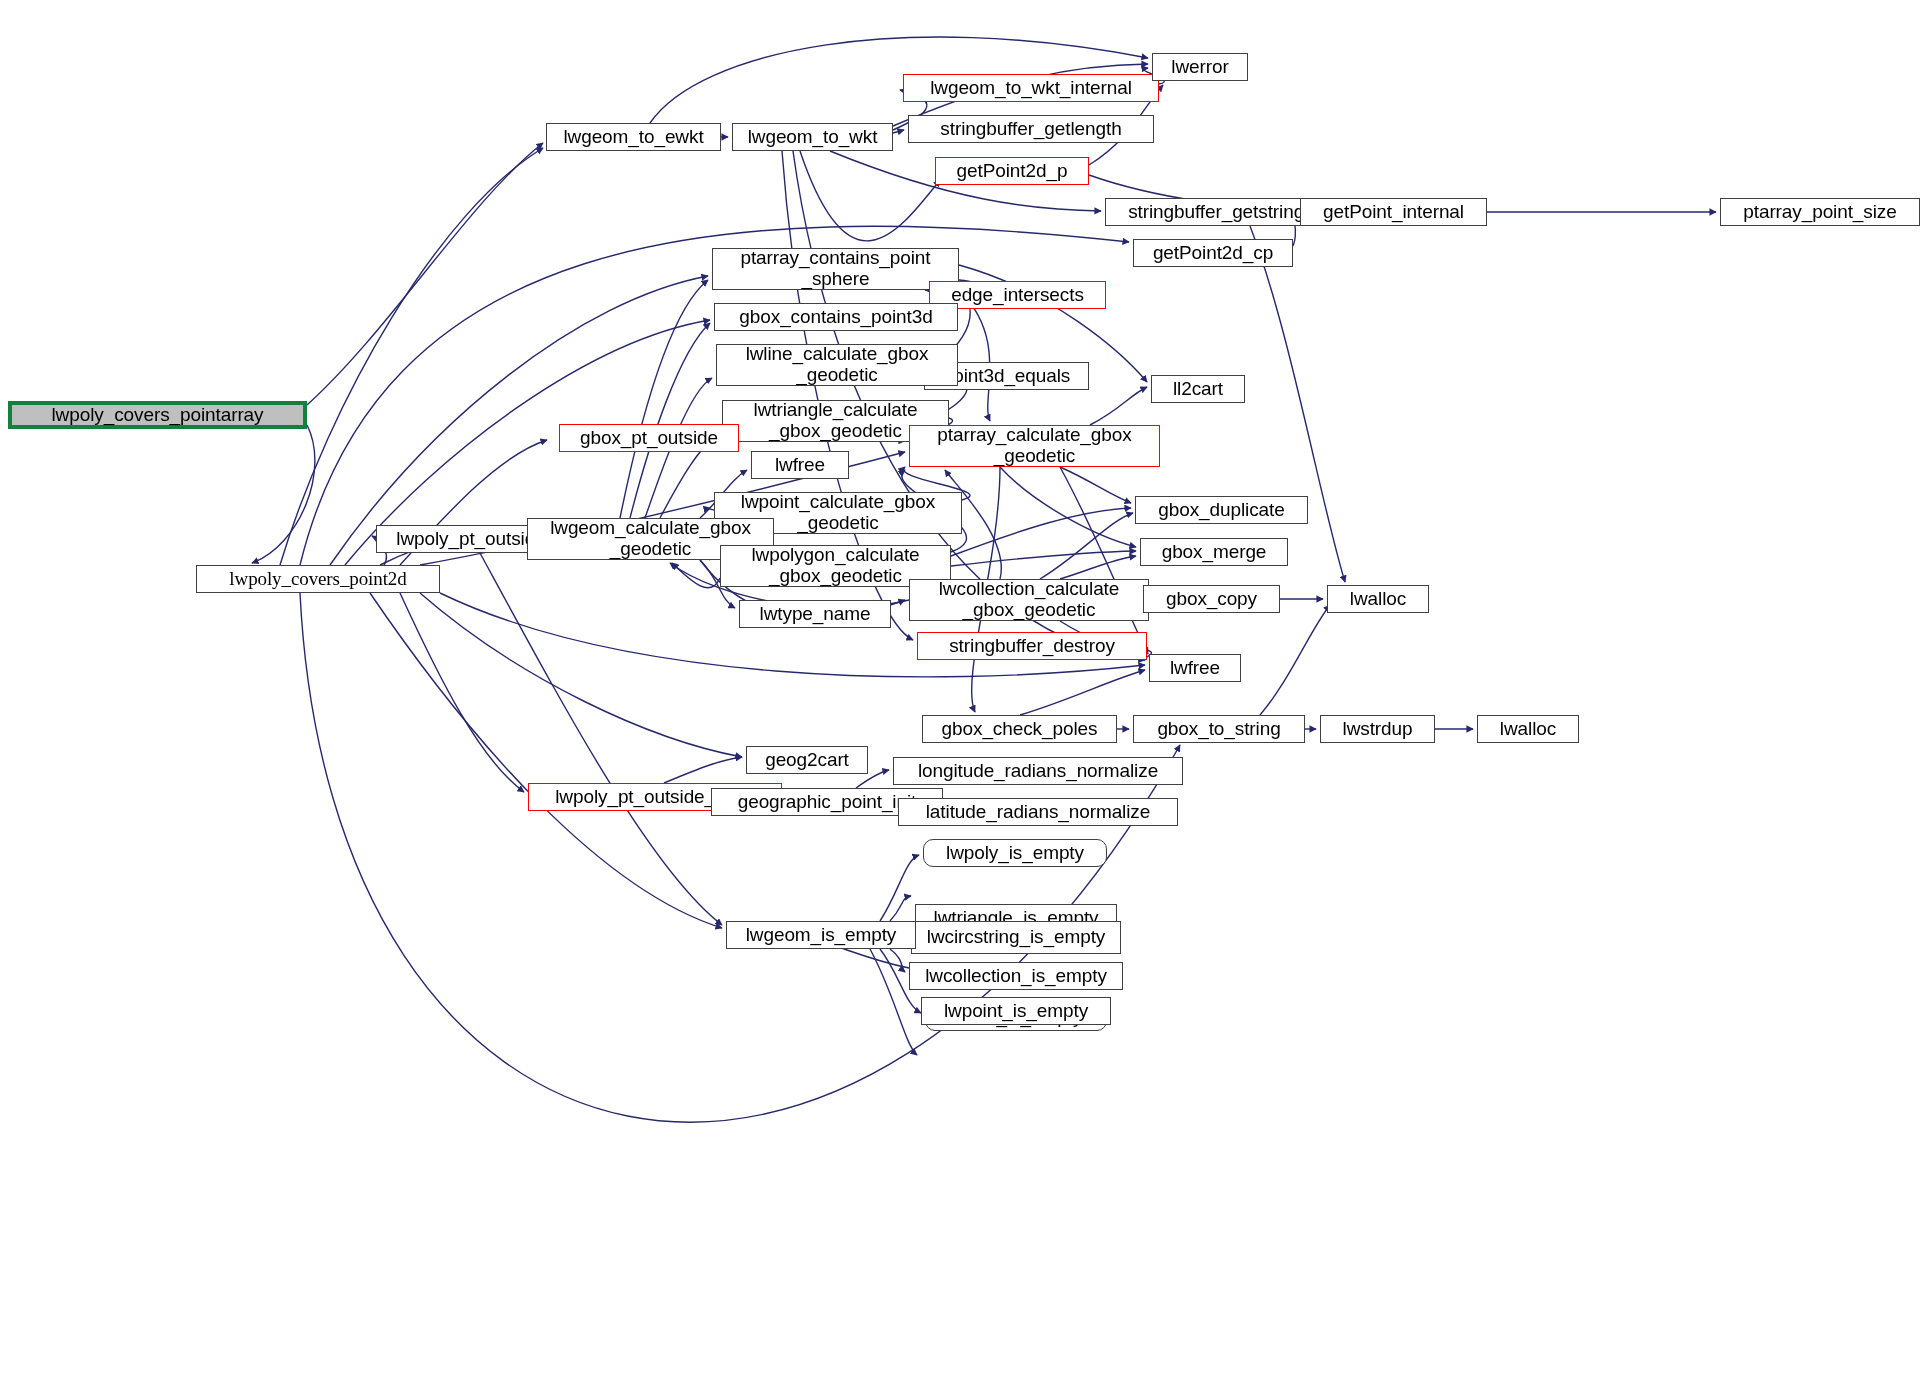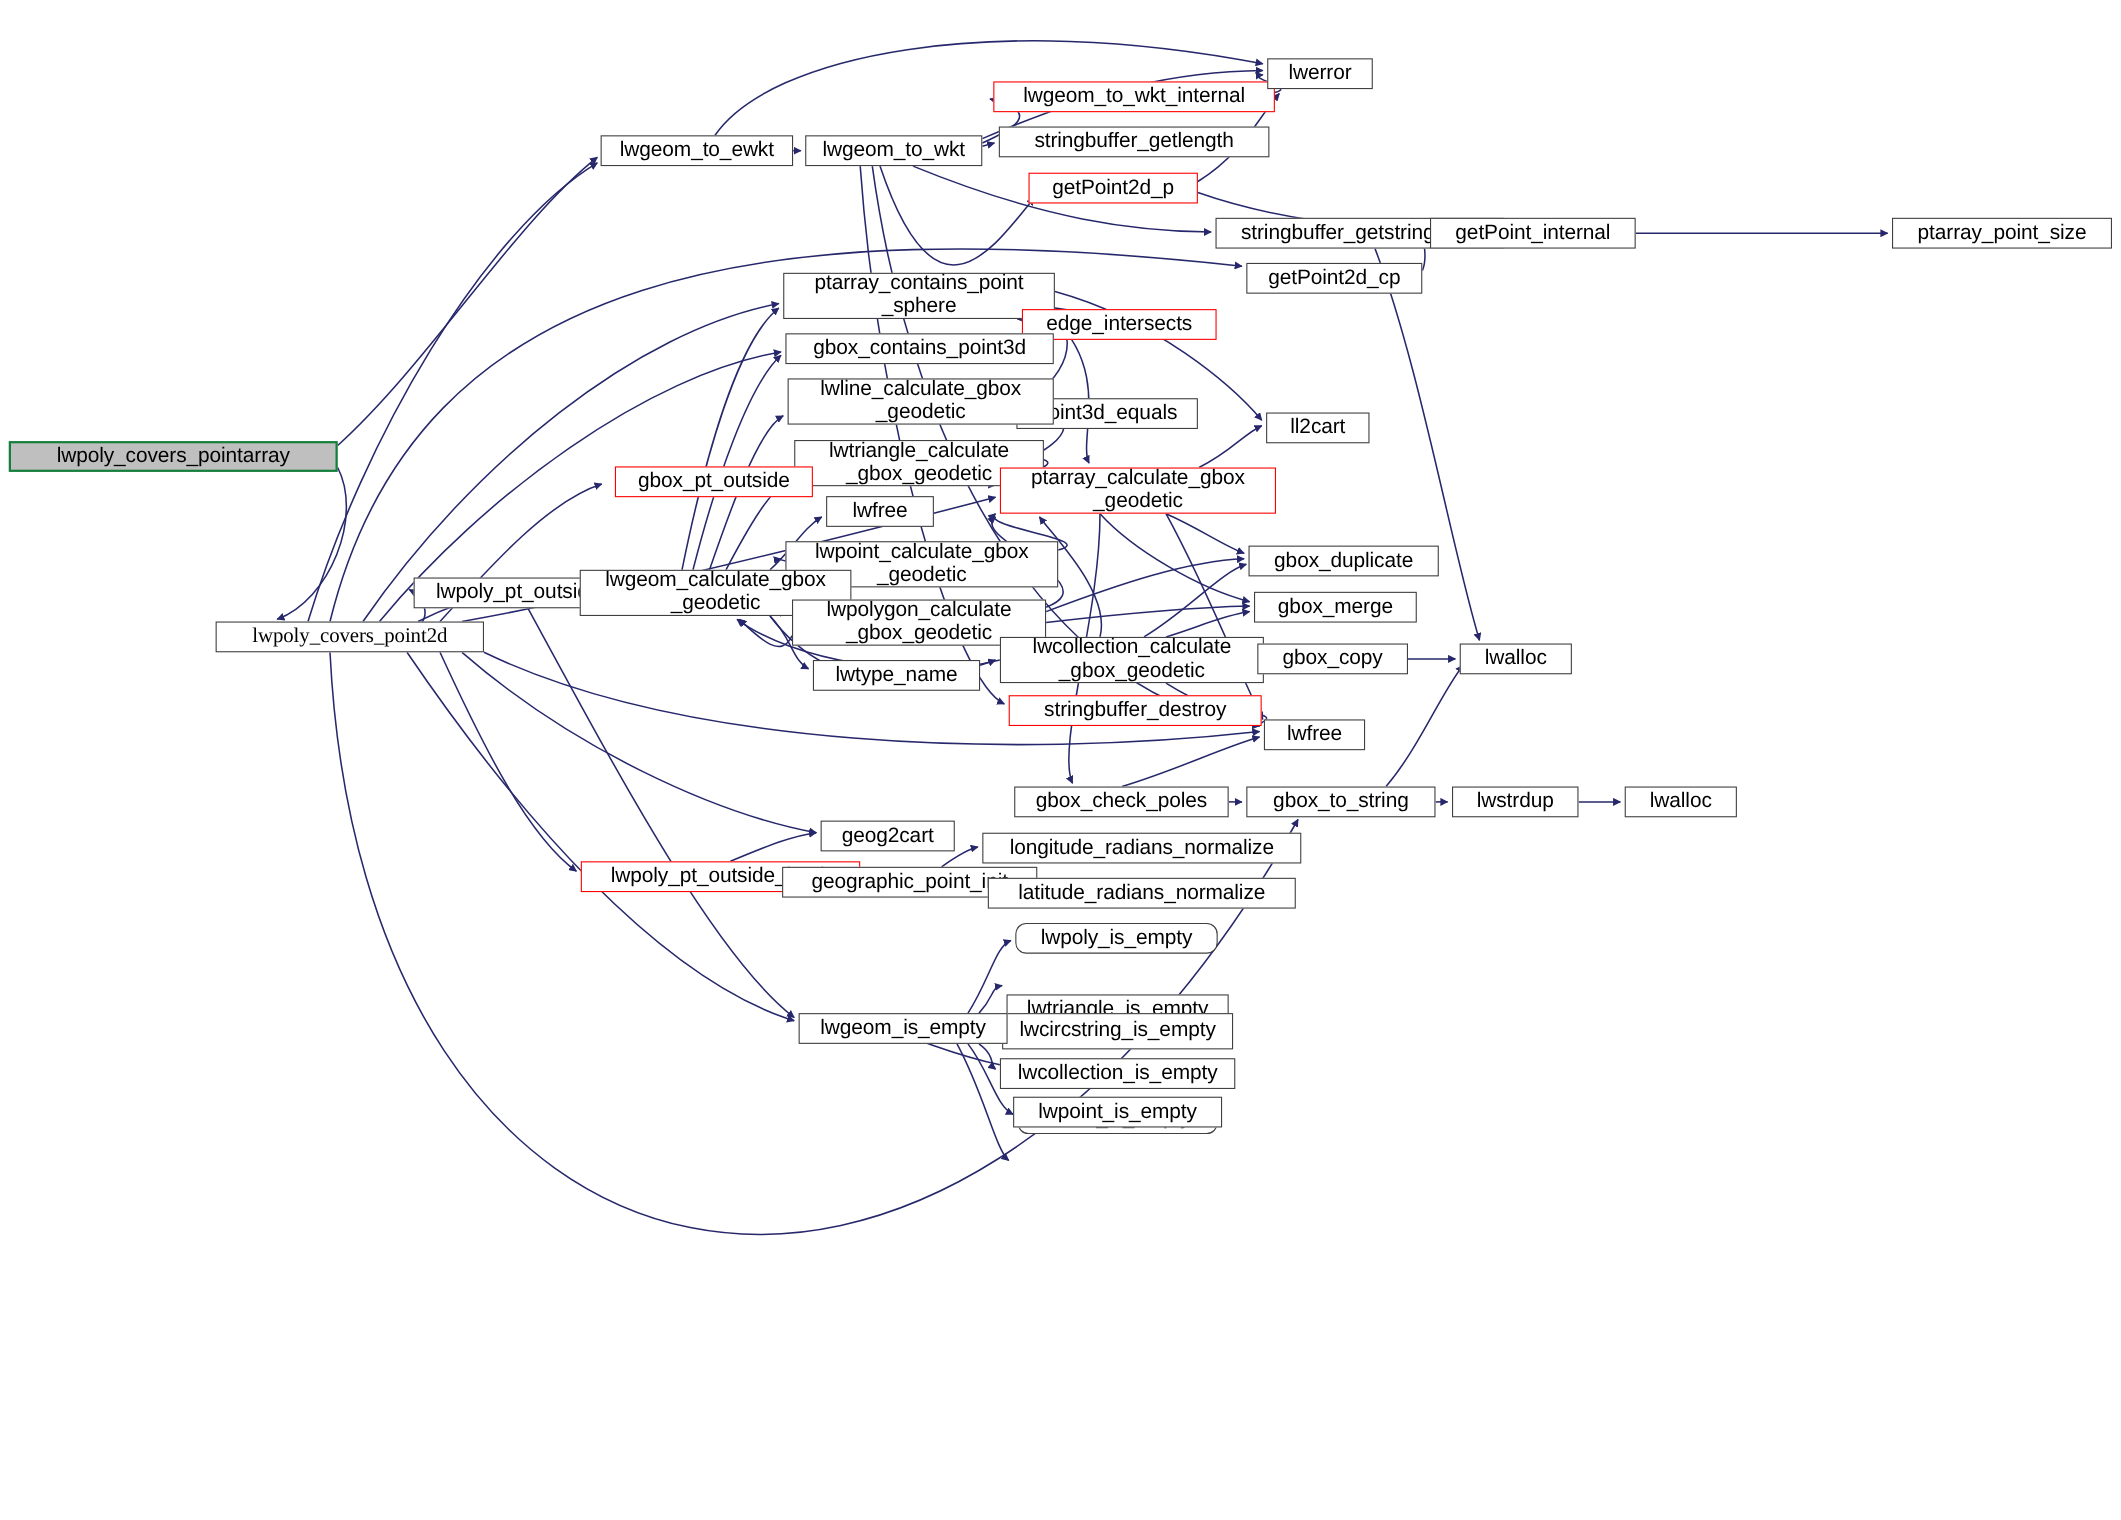--- a/index.html
+++ b/index.html
@@ -37,21 +37,21 @@
     line-height: 1.08;
     white-space: pre;
     letter-spacing: -0.1px;
     z-index: 2;
   }
   .node.red {
     border: 1.6px solid #ff0000;
   }
   .node.root {
     background: #bfbfbf;
-    border: 2px solid #15803d;
+    border: 4px solid #15803d;
   }
 </style>
 </head>
 <body>
 
 <div id="graph">
   <svg id="edges" viewBox="0 0 1928 1382">
     <defs>
       <marker id="arrow" viewBox="0 0 10 10" refX="9" refY="5" markerWidth="5.2" markerHeight="5.2" orient="auto-start-reverse">
         <path d="M 0 0 L 10 5 L 0 10 z" fill="#27286b"></path>

